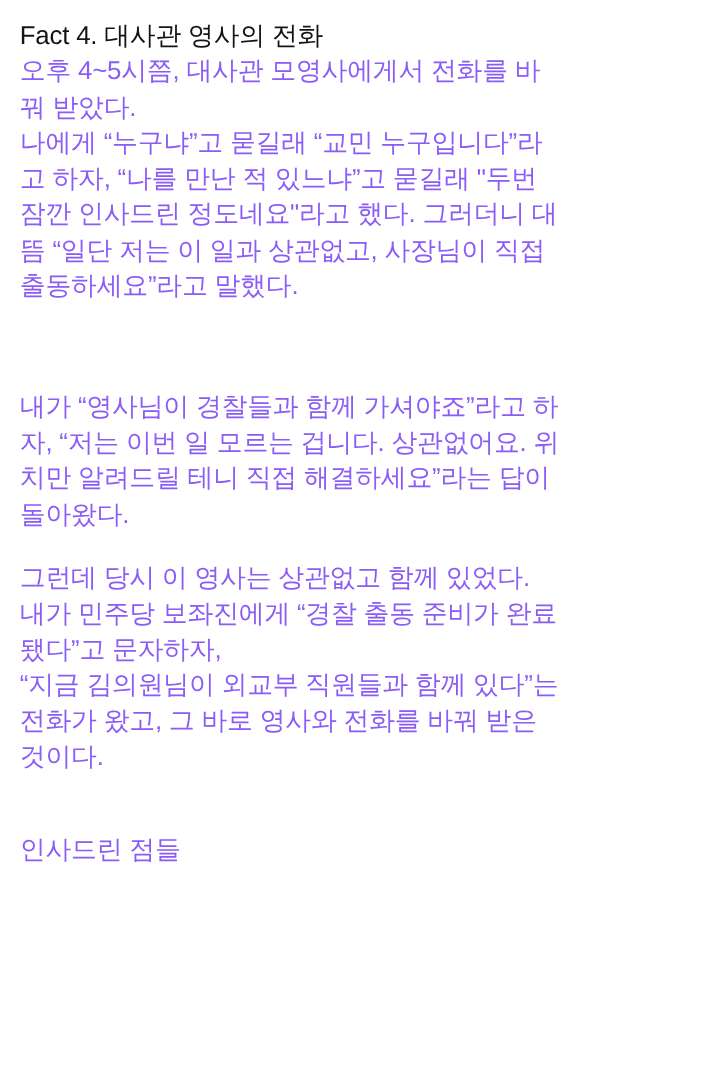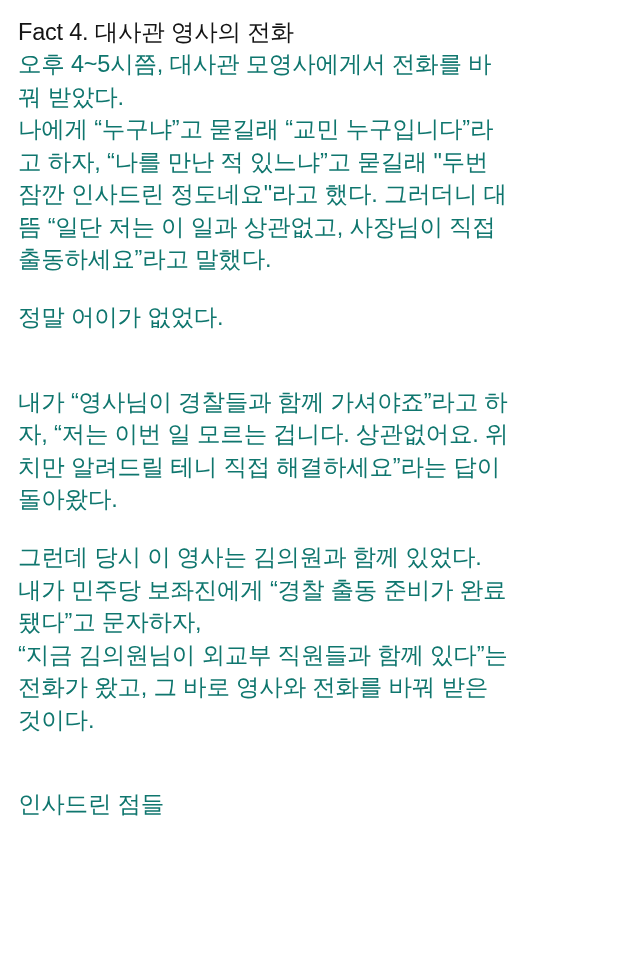--- a/index.html
+++ b/index.html
@@ -19,21 +19,21 @@
     box-sizing: border-box;
     width: 532px;
   }
   .para {
     font-size: 23.5px;
     line-height: 1.38;
     letter-spacing: -0.2px;
     margin: 0 0 0 0;
     white-space: pre-wrap;
     word-break: break-word;
-    color: #0f766e;
+    color: #8b5cf6;
   }
   .gap {
     height: 26px;
   }
   .heading {
     font-size: 23.5px;
     line-height: 1.38;
     letter-spacing: -0.2px;
     margin: 0;
     color: #141414;
@@ -44,32 +44,31 @@
 
 <div id="doc">
 
   <p class="heading">Fact 4. 대사관 영사의 전화</p>
 
   <p class="para">오후 4~5시쯤, 대사관 모영사에게서 전화를 바꿔 받았다.
 나에게 “누구냐”고 묻길래 “교민 누구입니다”라고 하자, “나를 만난 적 있느냐”고 묻길래 "두번 잠깐 인사드린 정도네요"라고 했다. 그러더니 대뜸 “일단 저는 이 일과 상관없고, 사장님이 직접 출동하세요”라고 말했다.</p>
 
   <div class="gap"></div>
 
-  <p class="para">정말 어이가 없었다.</p>
 
   <div class="gap"></div>
 
 
   <div class="gap"></div>
 
   <p class="para">내가 “영사님이 경찰들과 함께 가셔야죠”라고 하자, “저는 이번 일 모르는 겁니다. 상관없어요. 위치만 알려드릴 테니 직접 해결하세요”라는 답이 돌아왔다.</p>
 
   <div class="gap"></div>
 
-  <p class="para">그런데 당시 이 영사는 김의원과 함께 있었다.
+  <p class="para">그런데 당시 이 영사는 상관없고 함께 있었다.
 내가 민주당 보좌진에게 “경찰 출동 준비가 완료됐다”고 문자하자,
 “지금 김의원님이 외교부 직원들과 함께 있다”는 전화가 왔고, 그 바로 영사와 전화를 바꿔 받은 것이다.</p>
 
   <div class="gap"></div>
 
 
   <div class="gap"></div>
 
   <p class="para">인사드린 점들</p>
 

